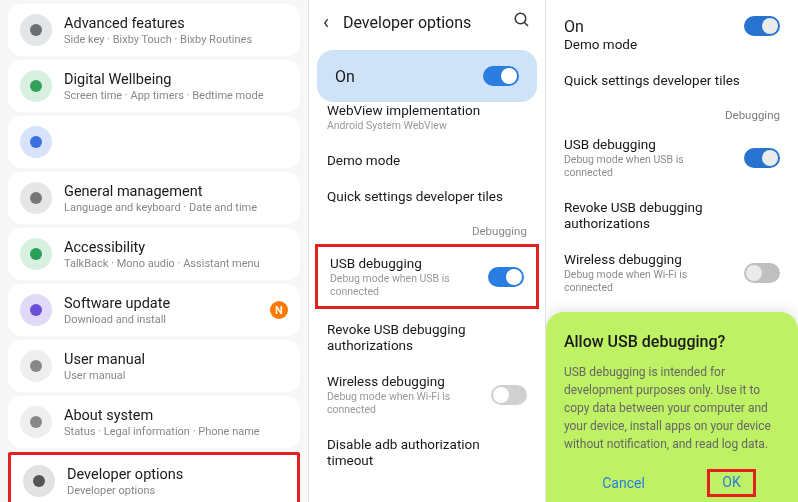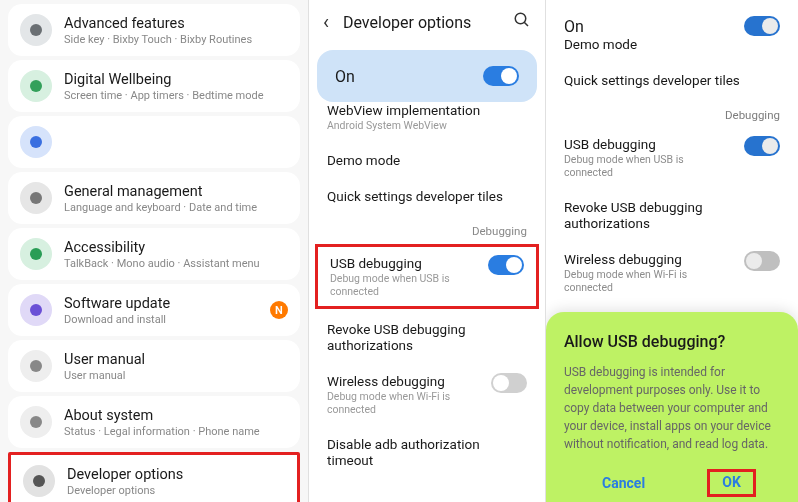--- a/index.html
+++ b/index.html
@@ -25,34 +25,34 @@
 .header-title { flex: 1; font-size: 16px; color: #1a1a1a; }
 .search-icn { font-size: 18px; color: #333; }
 .on-banner { background: #cfe3f8; margin: 6px 8px 10px; border-radius: 16px; padding: 16px 18px; display: flex; align-items: center; justify-content: space-between; }
 .on-text { font-size: 16px; color: #1a1a1a; }
 .toggle { width: 36px; height: 20px; border-radius: 10px; position: relative; }
 .toggle.on { background: #2a7de1; }
 .toggle.off { background: #d0d0d0; }
 .toggle-knob { width: 16px; height: 16px; border-radius: 50%; background: #fff; position: absolute; top: 2px; }
 .toggle.on .toggle-knob { right: 2px; }
 .toggle.off .toggle-knob { left: 2px; }
-.opt-row { padding: 10px 18px; display: flex; align-items: flex-start; justify-content: space-between; gap: 10px; }
+.opt-row { padding: 10px 18px; display: flex; align-items: center; justify-content: space-between; gap: 10px; }
 .opt-text { flex: 1; min-width: 0; }
 .opt-title { font-size: 13.5px; color: #1a1a1a; }
 .opt-sub { font-size: 10.5px; color: #999; margin-top: 1px; }
 .section-label { font-size: 11.5px; color: #888; padding: 10px 18px 4px; text-align: right; }
 .row-highlight { border: 3px solid #e32020; margin: 2px 6px; }
 .row-highlight .opt-row { padding: 8px 12px; }
 .p3-content { padding-top: 6px; }
 .p3-on { display: flex; align-items: center; justify-content: space-between; padding: 10px 18px; }
 .dialog { background: #bef264; border-radius: 18px 18px 0 0; margin-top: 8px; padding: 20px 18px 14px; box-shadow: 0 -2px 14px rgba(0,0,0,0.12); position: relative; z-index: 5; }
 .dialog-title { font-size: 16px; font-weight: 500; color: #1a1a1a; margin-bottom: 12px; }
 .dialog-body { font-size: 12px; color: #666; line-height: 1.5; margin-bottom: 16px; }
 .dialog-actions { display: flex; justify-content: space-around; }
-.dialog-btn { font-size: 14px; font-weight: 700; color: #2a7de1; padding: 6px 14px; }
+.dialog-btn { font-size: 14px; font-weight: 400; color: #2a7de1; padding: 6px 14px; }
 .ok-outline { border: 3px solid #e32020; padding: 2px 12px; }
 .cut-top { margin-top: -20px; }
 </style>
 </head>
 <body>
 
 <div class="panel panel1">
   <div id="p1-list">
       <div class="settings-item">
         <span class="icon-circle" style="background:#e3e6e8">

